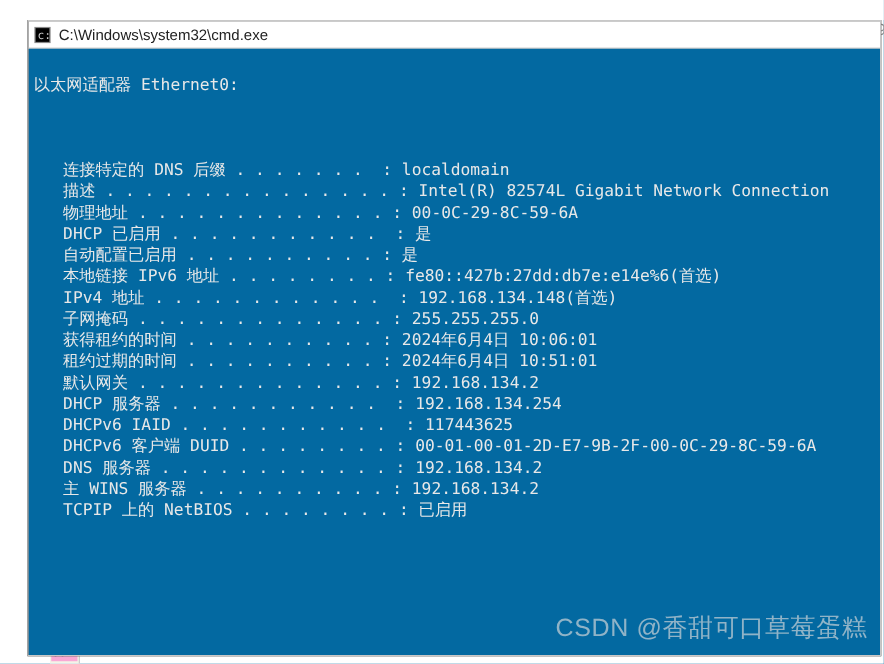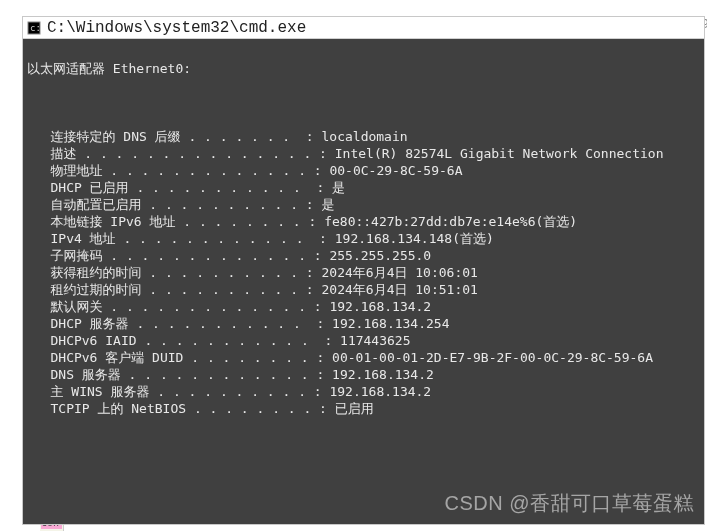--- a/index.html
+++ b/index.html
@@ -51,27 +51,27 @@
     display: flex;
     align-items: center;
     padding: 0 4px;
     border-bottom: 1px solid #d0d0d0;
   }
   .titlebar .icon {
     width: 14px; height: 14px; margin-right: 6px;
     display:inline-flex; align-items:center; justify-content:center;
   }
   .titlebar .title {
-    font-family: Liberation Mono, monospace;
-    font-size: 16px;
+    font-family: Liberation Sans, sans-serif;
+    font-size: 12px;
     color: #222;
   }
   .terminal {
     flex: 1;
-    background: #404040;
+    background: #0369a1;
     color: #e8e8e8;
     font-family: "NSimSun","SimSun","Consolas",monospace;
     font-size: 13px;
     line-height: 17px;
     padding: 4px 6px 4px 4px;
     white-space: pre;
     overflow: hidden;
     position: relative;
   }
   .terminal .hdr { color: #e8e8e8; }

